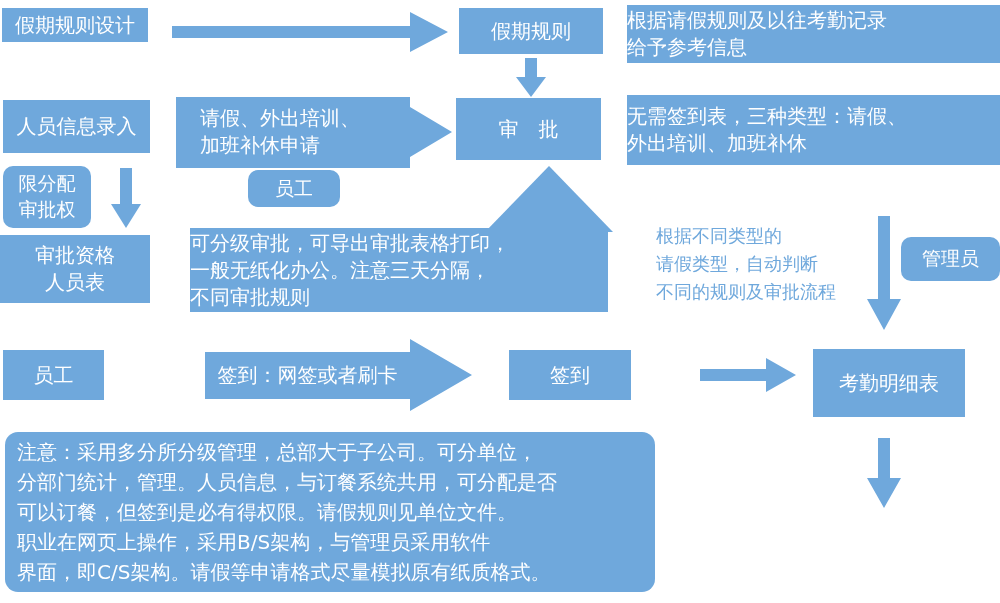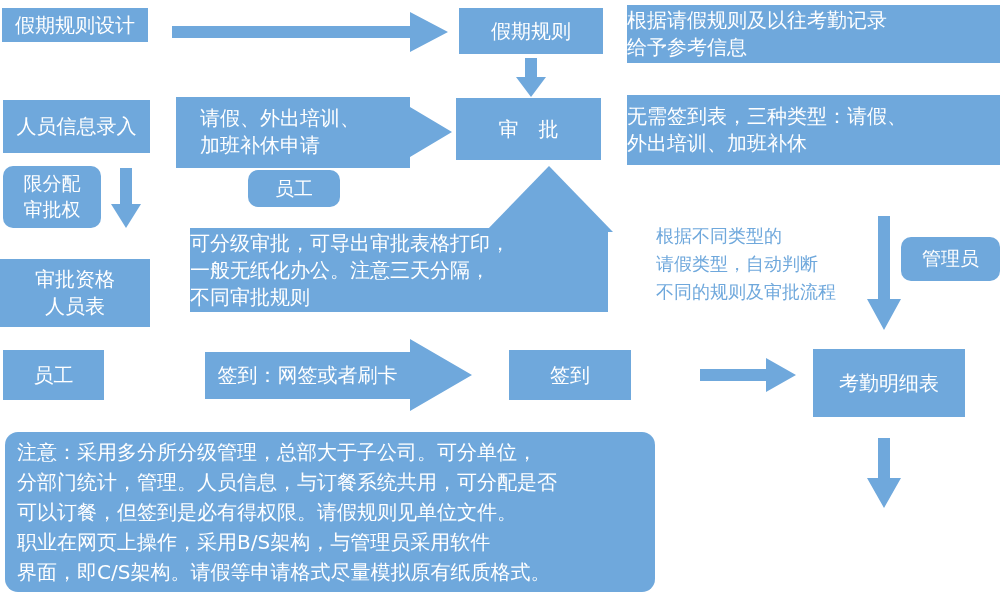--- a/index.html
+++ b/index.html
@@ -65,24 +65,24 @@
   <div class="floating-label" style="left:180px;top:100px;width:232px;height:64px;padding-left:20px;">请假、外出培训、
 加班补休申请</div>
 
   <div class="node" style="left:456px;top:98px;width:145px;height:62px;">审　批</div>
 
   <div class="node align-left" style="left:627px;top:95px;width:373px;height:70px;">无需签到表，三种类型：请假、
 外出培训、加班补休</div>
 
   <div class="node rounded fs19" style="left:248px;top:170px;width:92px;height:37px;">员工</div>
 
-  <div class="node rounded fs19" style="left:3px;top:166px;width:98px;height:62px;">限分配
+  <div class="node rounded fs19" style="left:3px;top:166px;width:88px;height:62px;">限分配
 审批权</div>
 
-  <div class="node" style="left:0px;top:235px;width:150px;height:68px;margin-top:24px;">审批资格
+  <div class="node" style="left:0px;top:235px;width:150px;height:68px;">审批资格
 人员表</div>
 
   <div class="node align-left" style="left:190px;top:228px;width:418px;height:84px;">可分级审批，可导出审批表格打印，
 一般无纸化办公。注意三天分隔，
 不同审批规则</div>
 
   <div class="blue-text" style="left:656px;top:222px;width:250px;height:88px;">根据不同类型的
 请假类型，自动判断
 不同的规则及审批流程</div>
 

